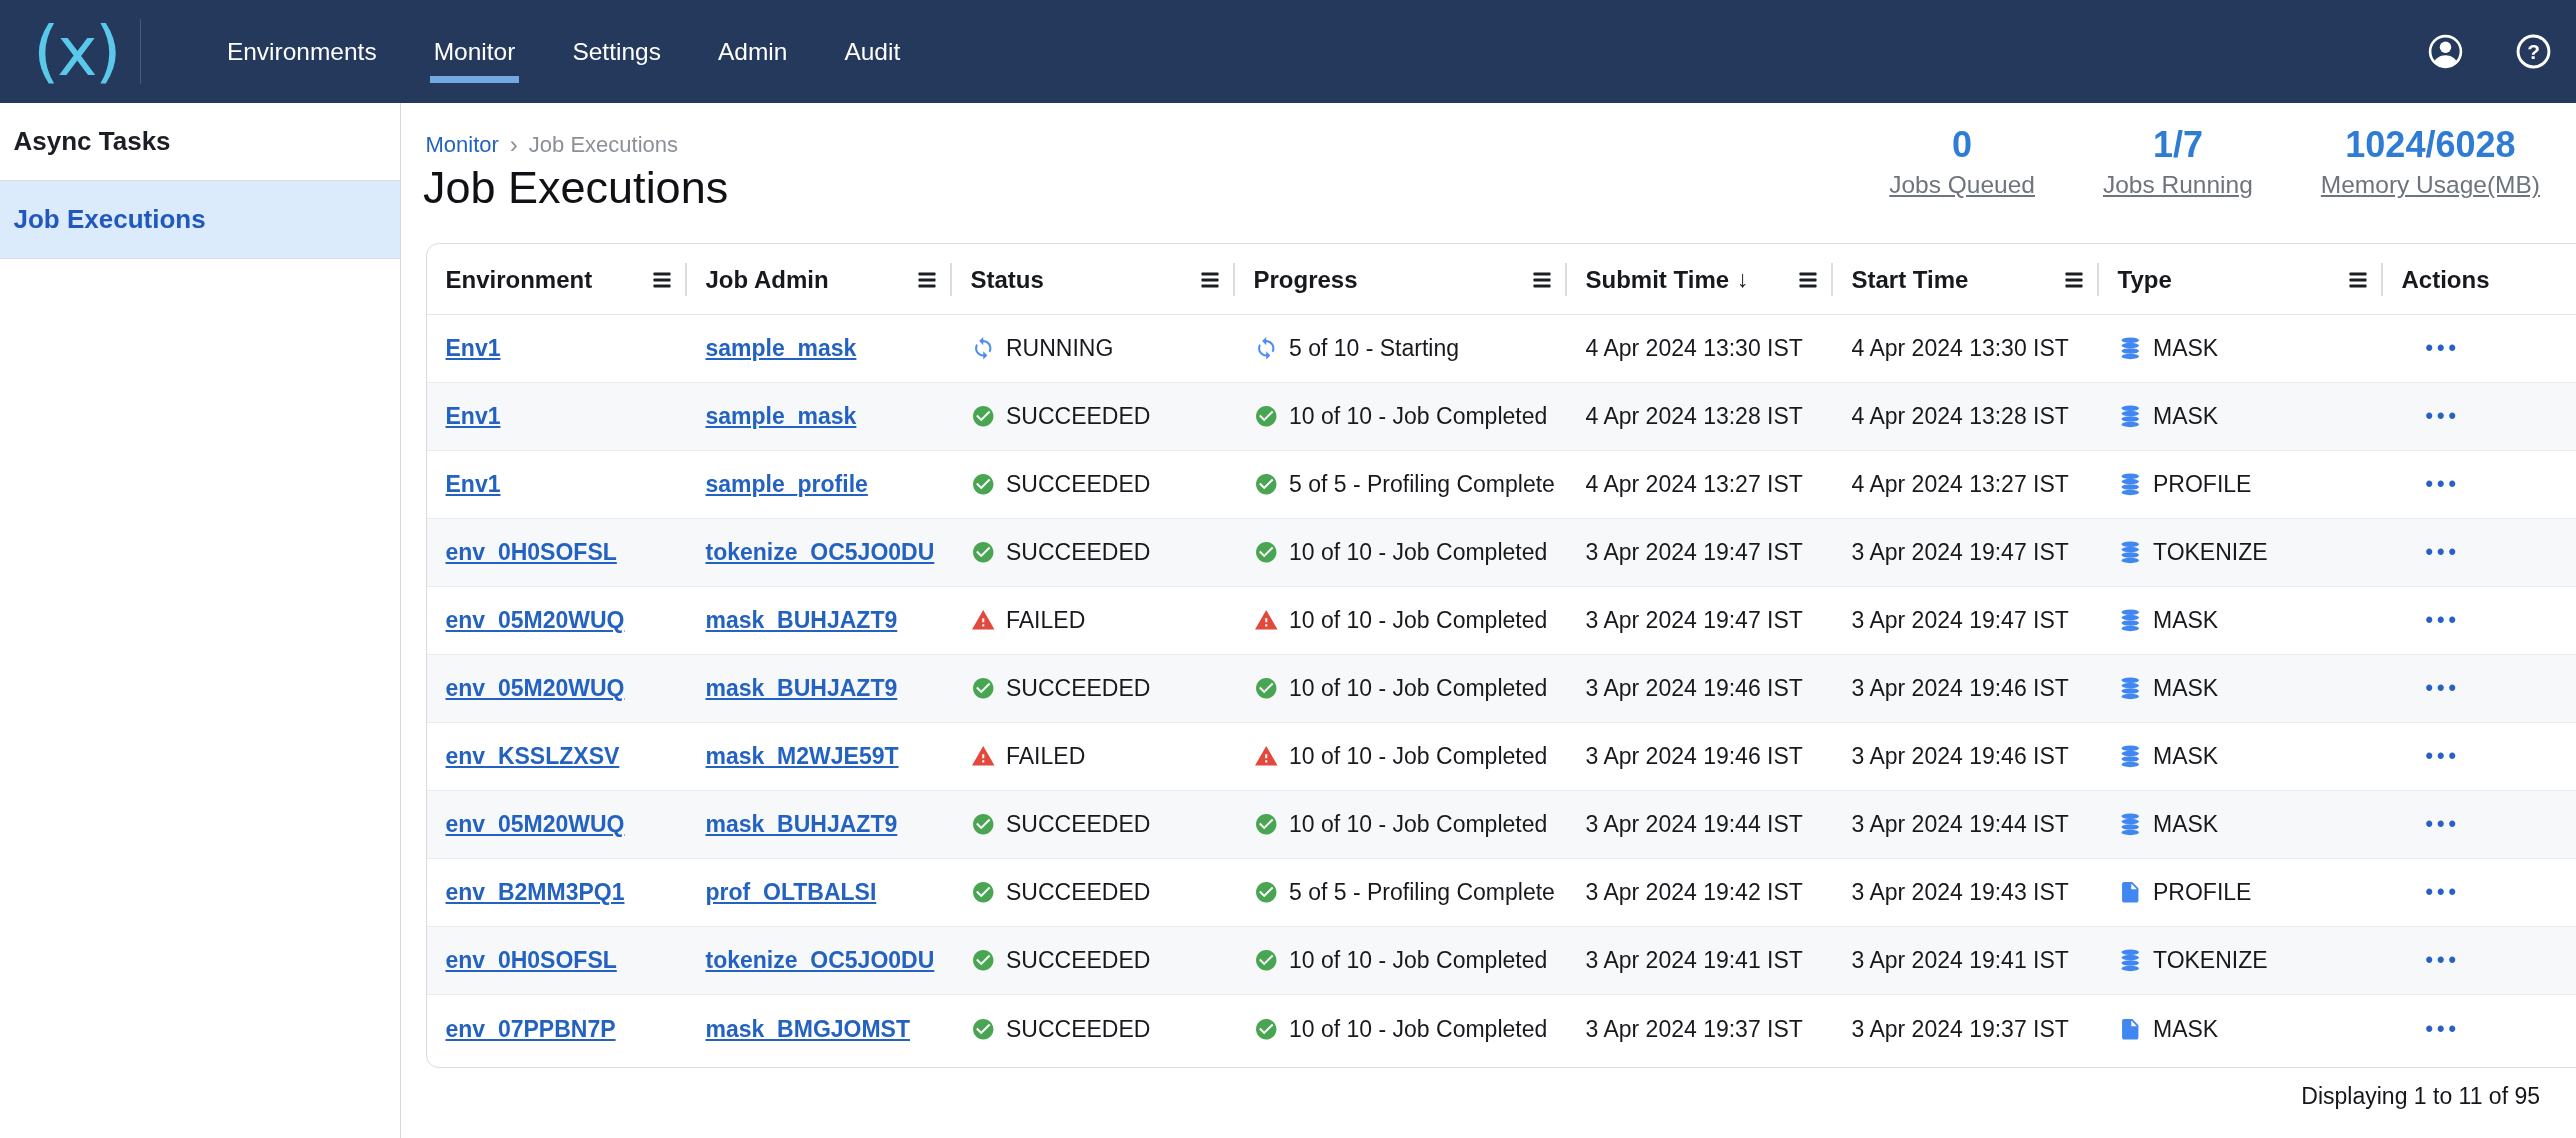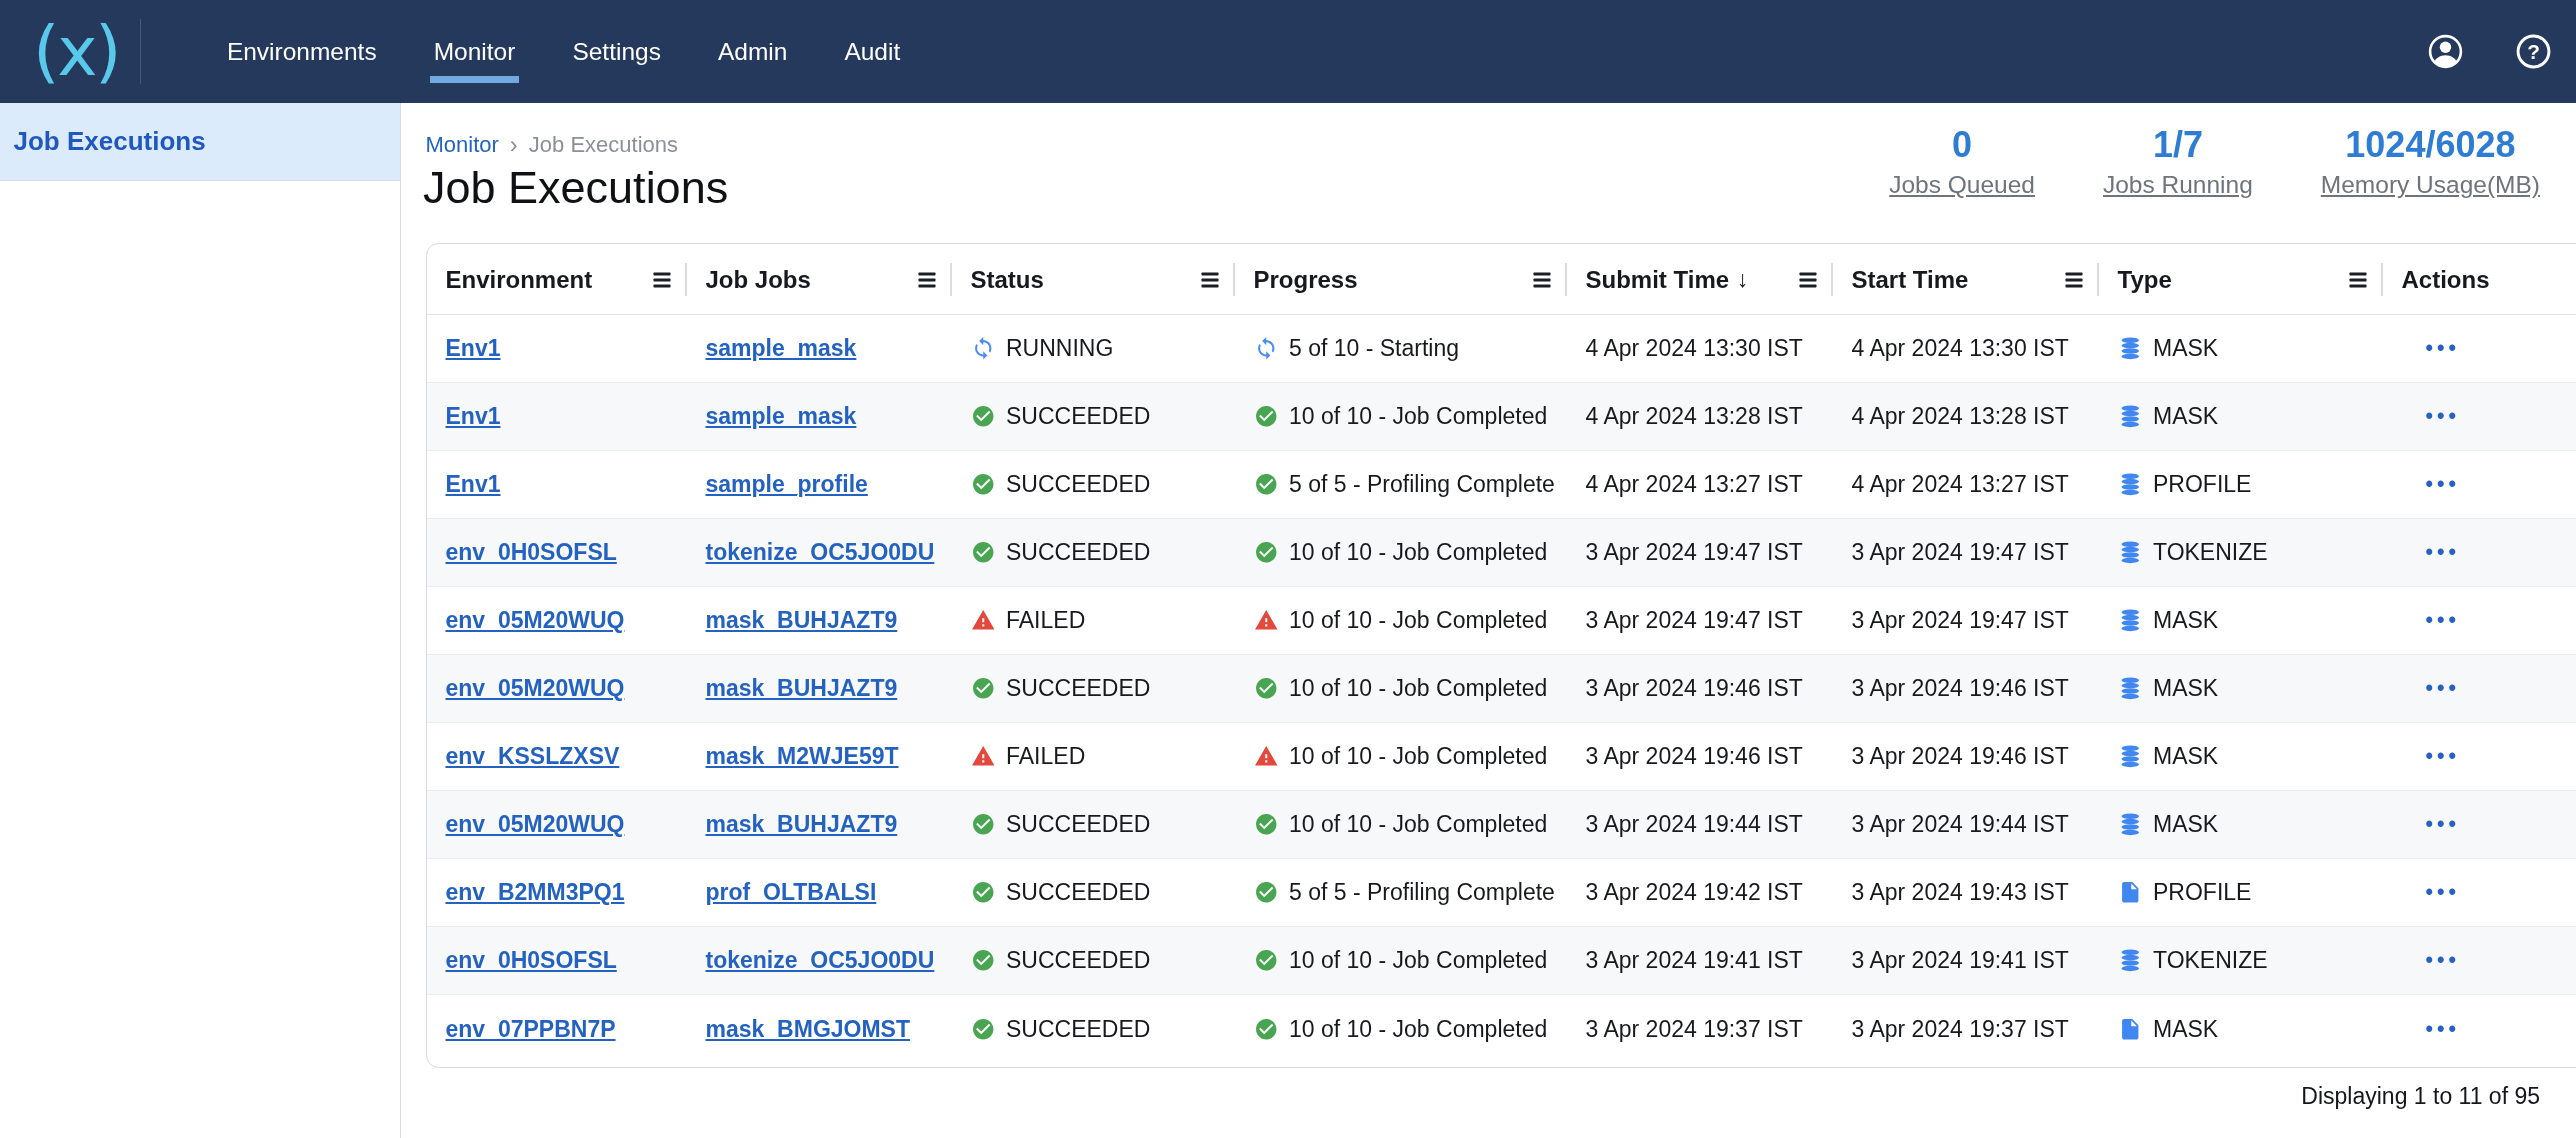--- a/index.html
+++ b/index.html
@@ -110,20 +110,23 @@
         <path d="M12 14.4c-3.7 0-6.6 2.1-7.6 5a10 10 0 0 0 15.2 0c-1-2.9-3.9-5-7.6-5z" fill="#ffffff" clip-path="url(#avc)"></path>
       </svg>
       <svg class="topbar-icon" viewBox="0 0 24 24">
         <circle cx="12" cy="12" r="10" fill="none" stroke="#ffffff" stroke-width="1.9"></circle>
         <text id="help-glyph" x="12" y="16.6" text-anchor="middle" font-size="13.5" font-weight="bold" fill="#ffffff" font-family="Liberation Sans, sans-serif">?</text>
       </svg>
     </div>
   </header>
 
   <aside class="sidebar" id="sidebar">
+      <div class="side-item">
+    <span>Async Tasks</span>
+  </div>
       <div class="side-item active">
     <span>Job Executions</span>
   </div>
     </aside>
 
   <main class="main">
     <div class="breadcrumb">
       <a class="breadcrumb-link">Monitor</a>
       <span class="crumb-sep">›</span>
       <span class="crumb-current">Job Executions</span>
@@ -154,21 +157,21 @@
                 <g fill="#1b1e23">
                   <rect x="3.5" y="4.6" width="17" height="2.8" rx=".6"></rect>
                   <rect x="3.5" y="10.6" width="17" height="2.8" rx=".6"></rect>
                   <rect x="3.5" y="16.6" width="17" height="2.8" rx=".6"></rect>
                 </g>
               </svg>
             </span>
     <span class="th-divider"></span>
   </div>
           <div class="th">
-    <span class="th-label">Job Jobs</span>
+    <span class="th-label">Job Admin</span>
 
     <span class="menu-wrap" style="display: inline-flex;">
               <svg viewBox="0 0 24 24">
                 <g fill="#1b1e23">
                   <rect x="3.5" y="4.6" width="17" height="2.8" rx=".6"></rect>
                   <rect x="3.5" y="10.6" width="17" height="2.8" rx=".6"></rect>
                   <rect x="3.5" y="16.6" width="17" height="2.8" rx=".6"></rect>
                 </g>
               </svg>
             </span>

